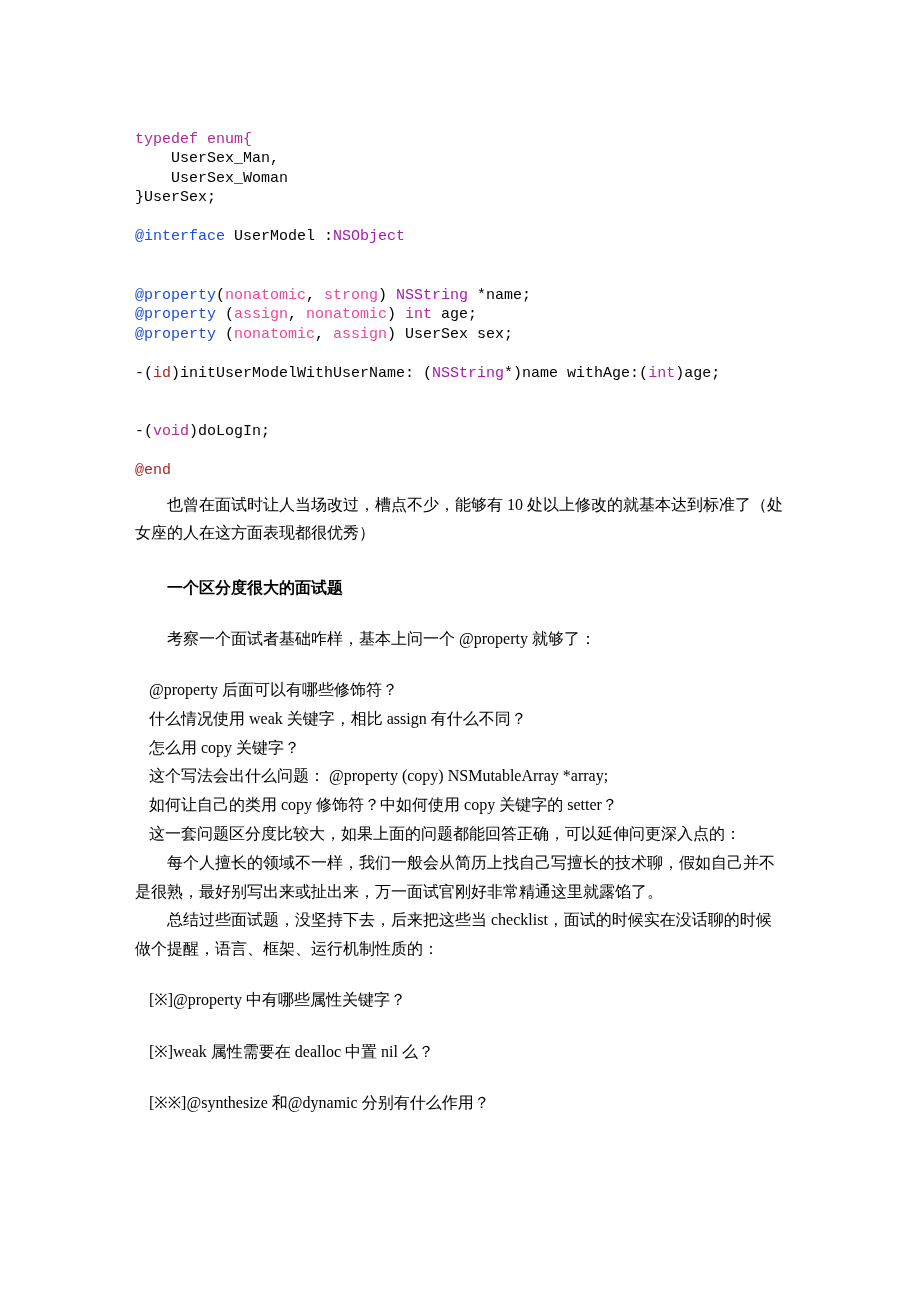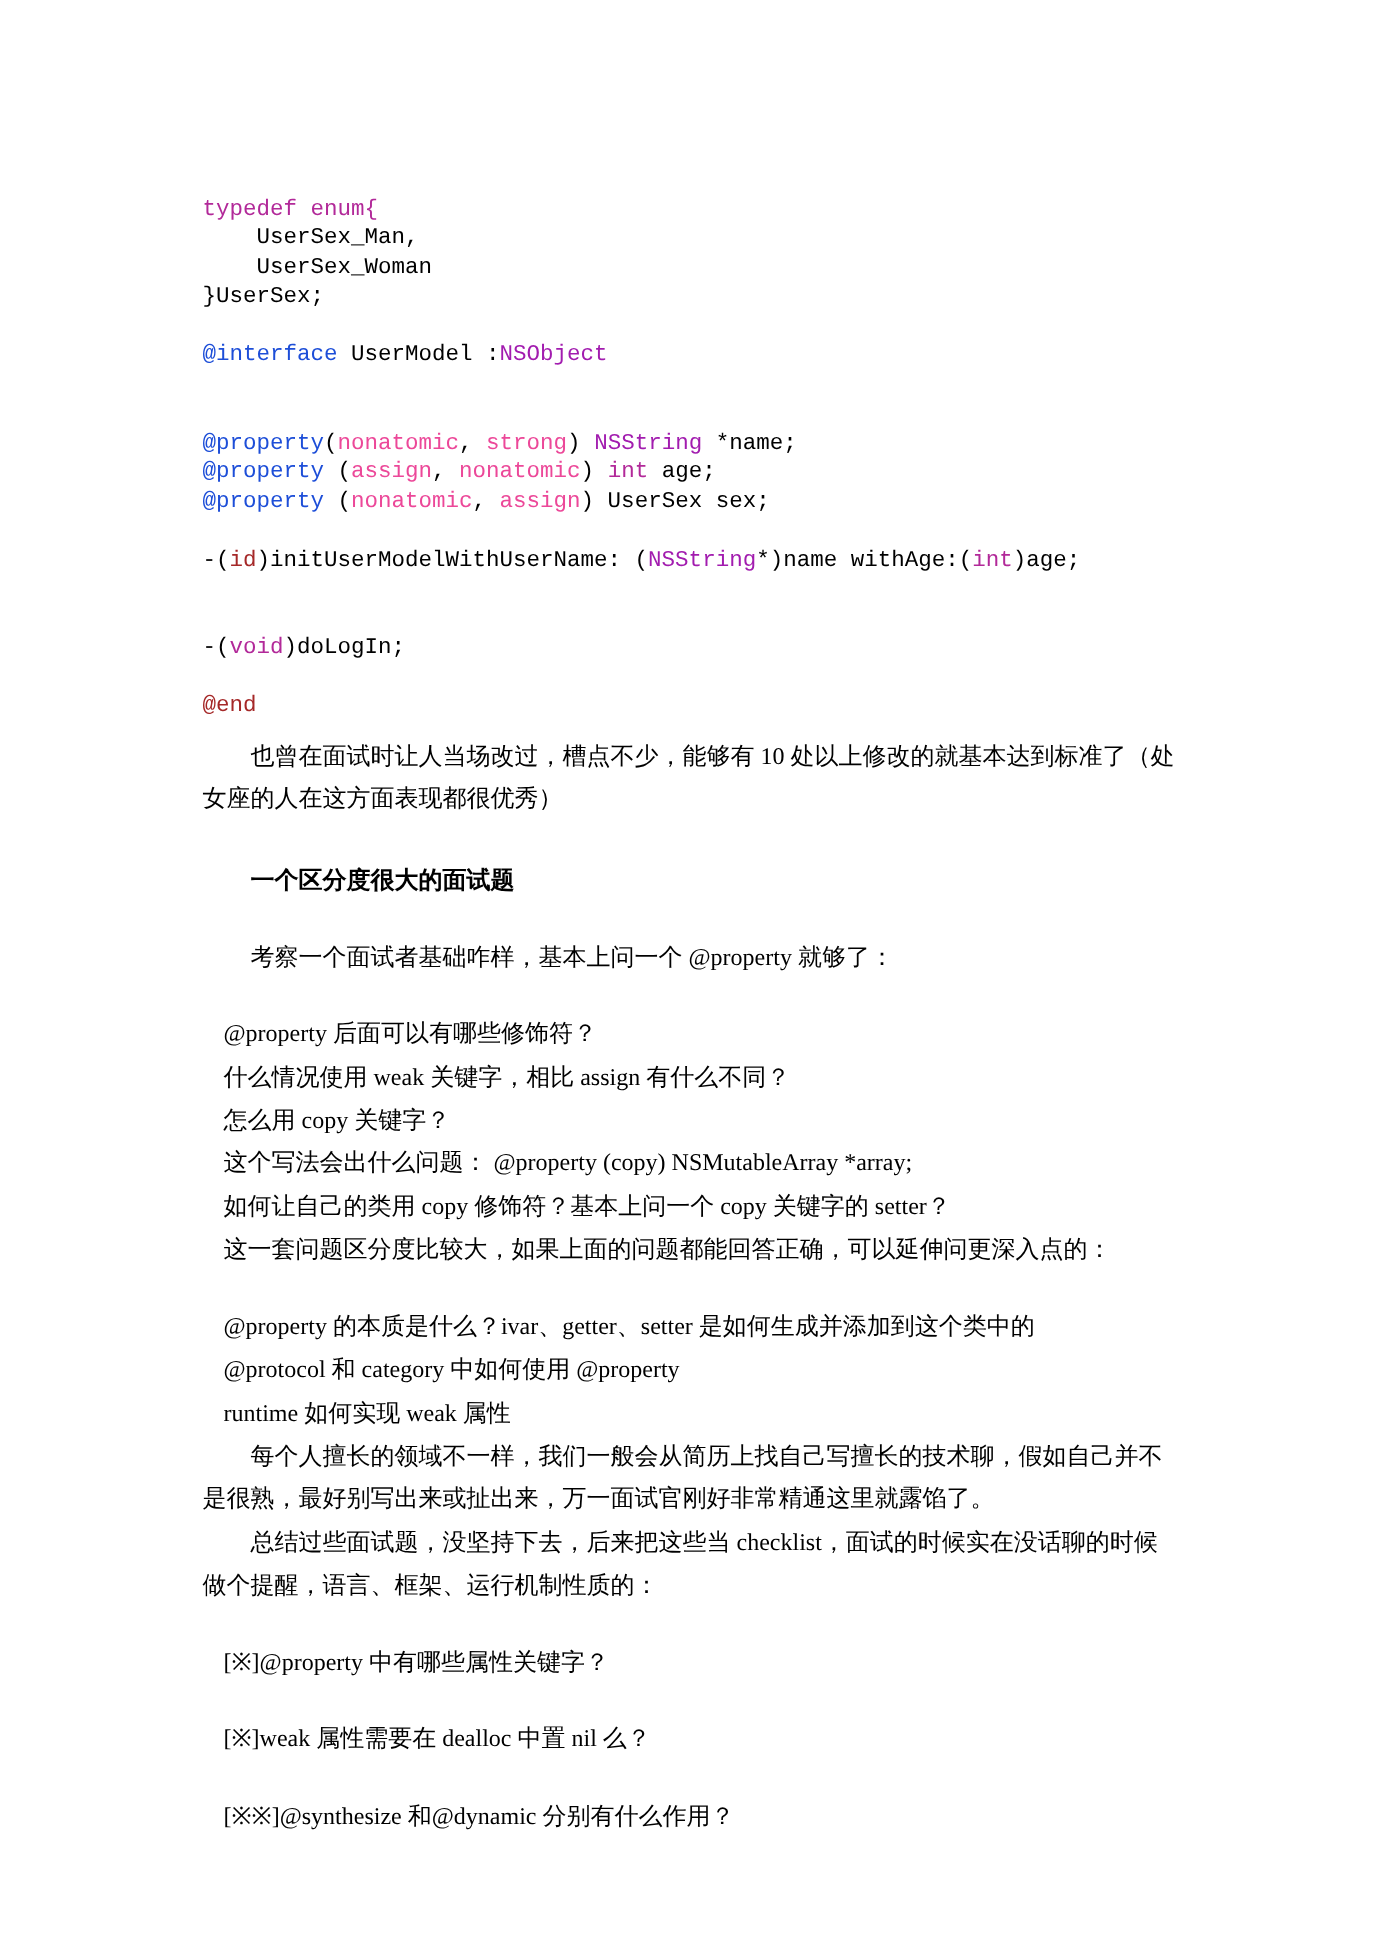--- a/index.html
+++ b/index.html
@@ -78,29 +78,24 @@
 
   <p class="para heading">一个区分度很大的面试题</p>
 
   <p class="para indent">考察一个面试者基础咋样，基本上问一个 @property 就够了：</p>
 
   <div class="block" style="margin-top:1.4em;">
     <div>@property 后面可以有哪些修饰符？</div>
     <div>什么情况使用 weak 关键字，相比 assign 有什么不同？</div>
     <div>怎么用 copy 关键字？</div>
     <div>这个写法会出什么问题： @property (copy) NSMutableArray *array;</div>
-    <div>如何让自己的类用 copy 修饰符？基本上问一个 copy 关键字的 setter？</div>
+    <div>如何让自己的类用 copy 修饰符？中如何使用 copy 关键字的 setter？</div>
     <div>这一套问题区分度比较大，如果上面的问题都能回答正确，可以延伸问更深入点的：</div>
   </div>
 
-  <div class="block" style="margin-top:1.4em;">
-    <div>@property 的本质是什么？ivar、getter、setter 是如何生成并添加到这个类中的</div>
-    <div>@protocol 和 category 中如何使用 @property</div>
-    <div>runtime 如何实现 weak 属性</div>
-  </div>
 
   <p class="para">　　每个人擅长的领域不一样，我们一般会从简历上找自己写擅长的技术聊，假如自己并不是很熟，最好别写出来或扯出来，万一面试官刚好非常精通这里就露馅了。</p>
 
 
   <p class="para indent">总结过些面试题，没坚持下去，后来把这些当 checklist，面试的时候实在没话聊的时候做个提醒，语言、框架、运行机制性质的：</p>
 
   <div class="block" style="margin-top:1.4em;">
     <div>[※]@property 中有哪些属性关键字？</div>
   </div>
   <div class="block" style="margin-top:1.4em;">

